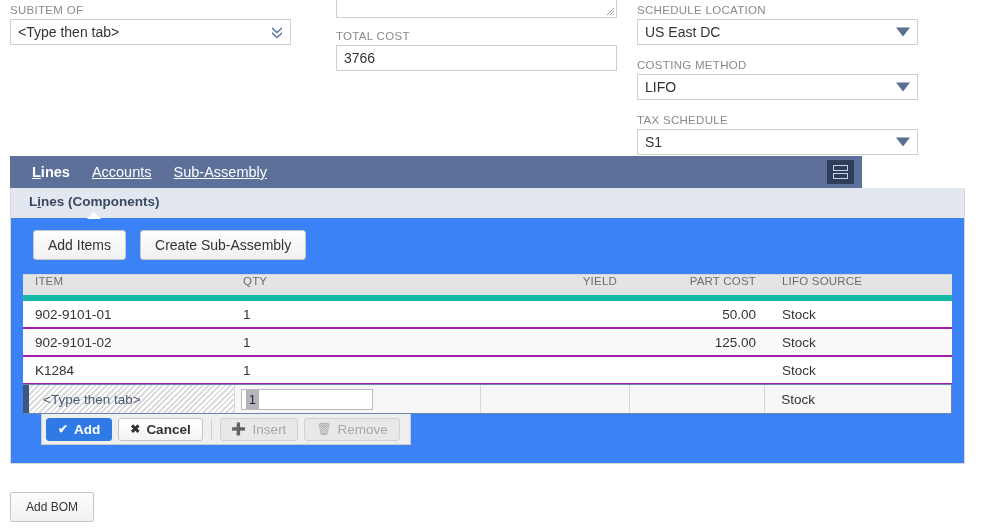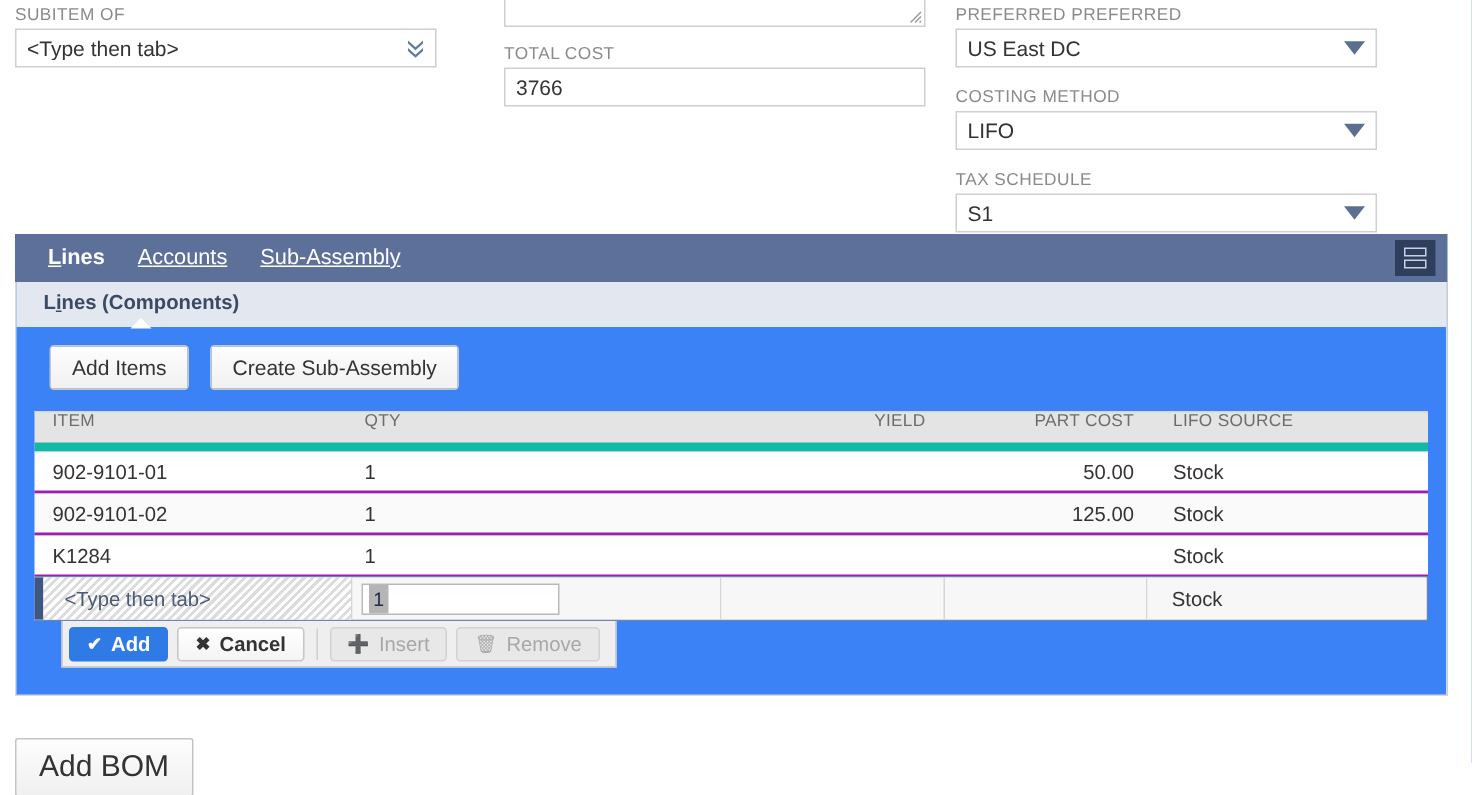--- a/index.html
+++ b/index.html
@@ -67,21 +67,21 @@
   }
   .ta-grip {
     position: absolute; right: 2px; bottom: 2px;
     width: 12px; height: 12px; pointer-events: none;
   }
   .mb14 { margin-bottom: 14px; }
 
   
   .tabbar {
     position: absolute; left: 10px; top: 156px;
-    width: 955px; height: 32px;
+    width: 852px; height: 32px;
     background: #5d7099;
     display: flex; align-items: center;
   }
   .tab {
     color: #ffffff;
     font-size: 14.5px;
     padding: 0 0 0 0;
     margin-left: 22px;
     position: relative;
     cursor: pointer;
@@ -261,21 +261,21 @@
     color: #a8a8a8; cursor: default;
   }
   .sep { width: 1px; height: 21px; background: #d0d0d0; margin: 0 2px; }
   .ic { font-size: 12px; line-height: 1; }
 
   .add-bom {
     position: absolute; left: 10px; top: 492px;
     background: linear-gradient(#fdfdfd,#f0f0f0);
     border: 1px solid #c4c4c4;
     border-radius: 2px;
-    font-size: 20px; color: #333;
+    font-size: 12px; color: #333;
     padding: 7px 15px;
     cursor: pointer;
     font-family: "Liberation Sans", sans-serif;
   }
 </style>
 </head>
 <body>
 
 <div class="page">
 
@@ -299,21 +299,21 @@
     </div>
     <div style="height:12px;"></div>
     <div class="field-label">TOTAL COST</div>
     <div class="input-wrap">
       <input class="txt-input" style="padding-right: 7px;" value="3766">
     </div>
   </div>
 
   <div class="col-right">
     <div class="mb14">
-      <div class="field-label">PREFERRED PREFERRED</div>
+      <div class="field-label">SCHEDULE LOCATION</div>
       <div class="input-wrap">
         <input class="txt-input" value="US East DC" style="">
         <span class="tri-down"></span>
       </div>
     </div>
     <div class="mb14">
       <div class="field-label">COSTING METHOD</div>
       <div class="input-wrap">
         <input class="txt-input" value="LIFO" style="">
         <span class="tri-down"></span>

